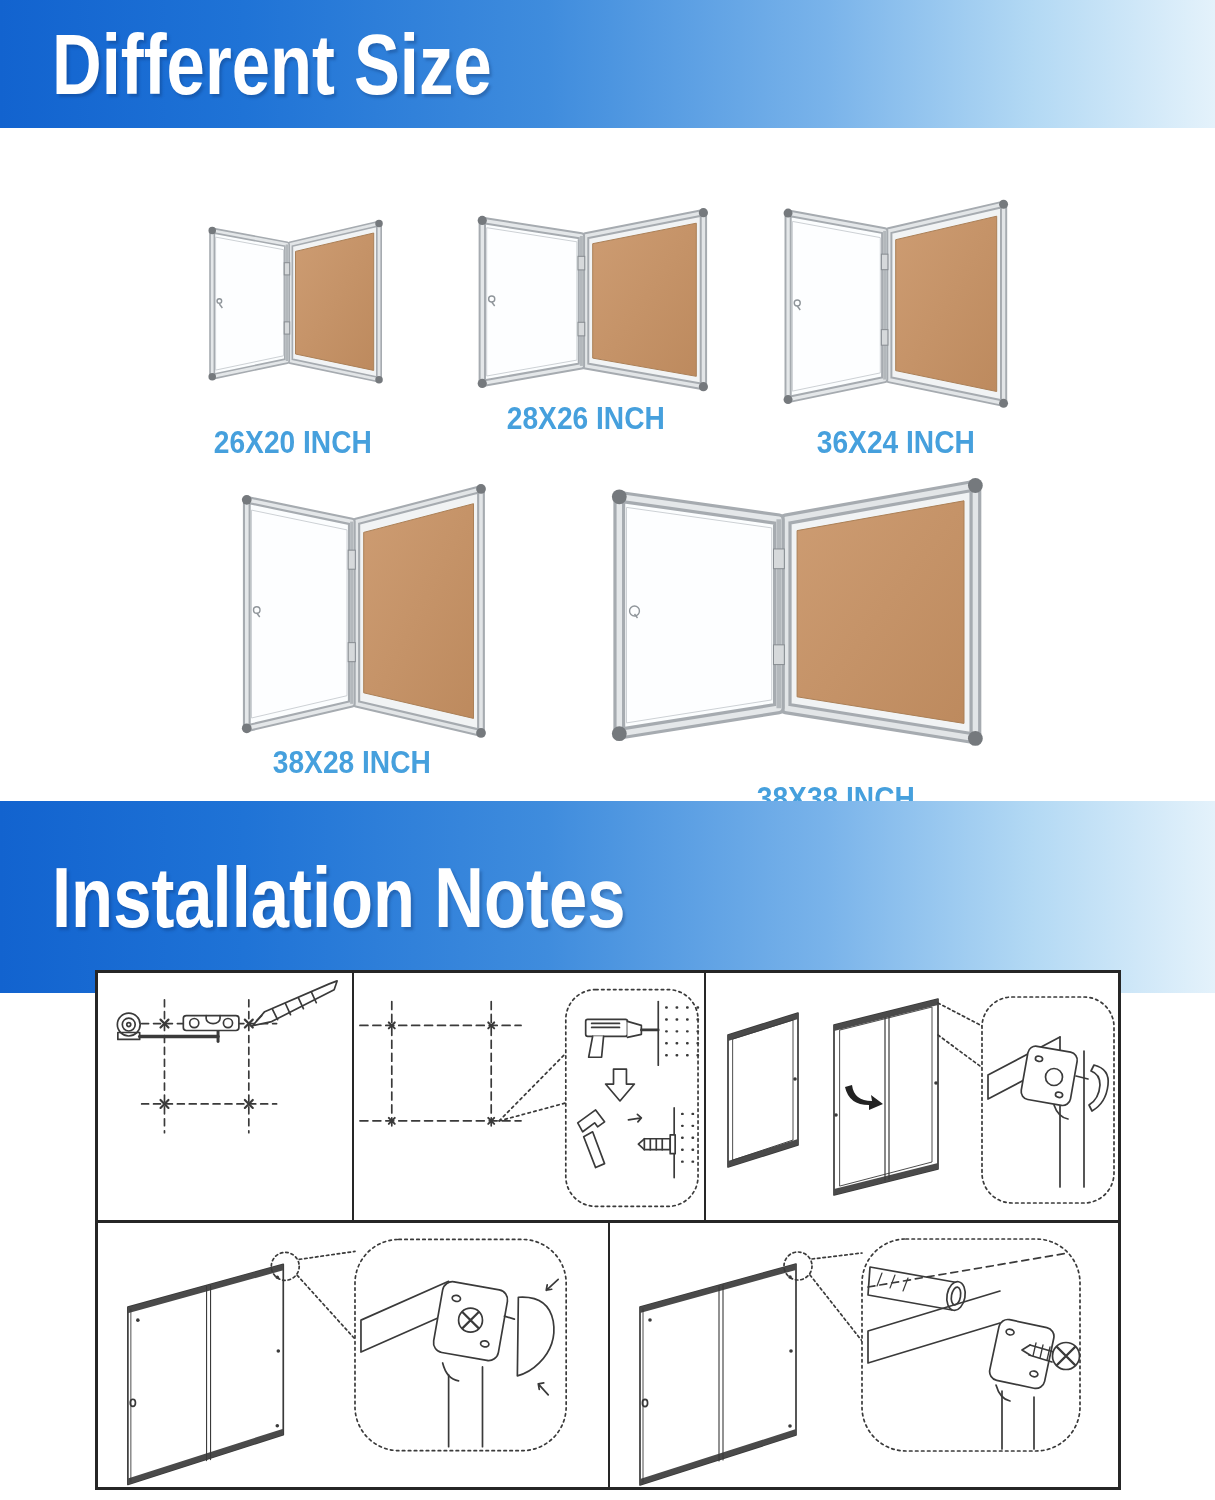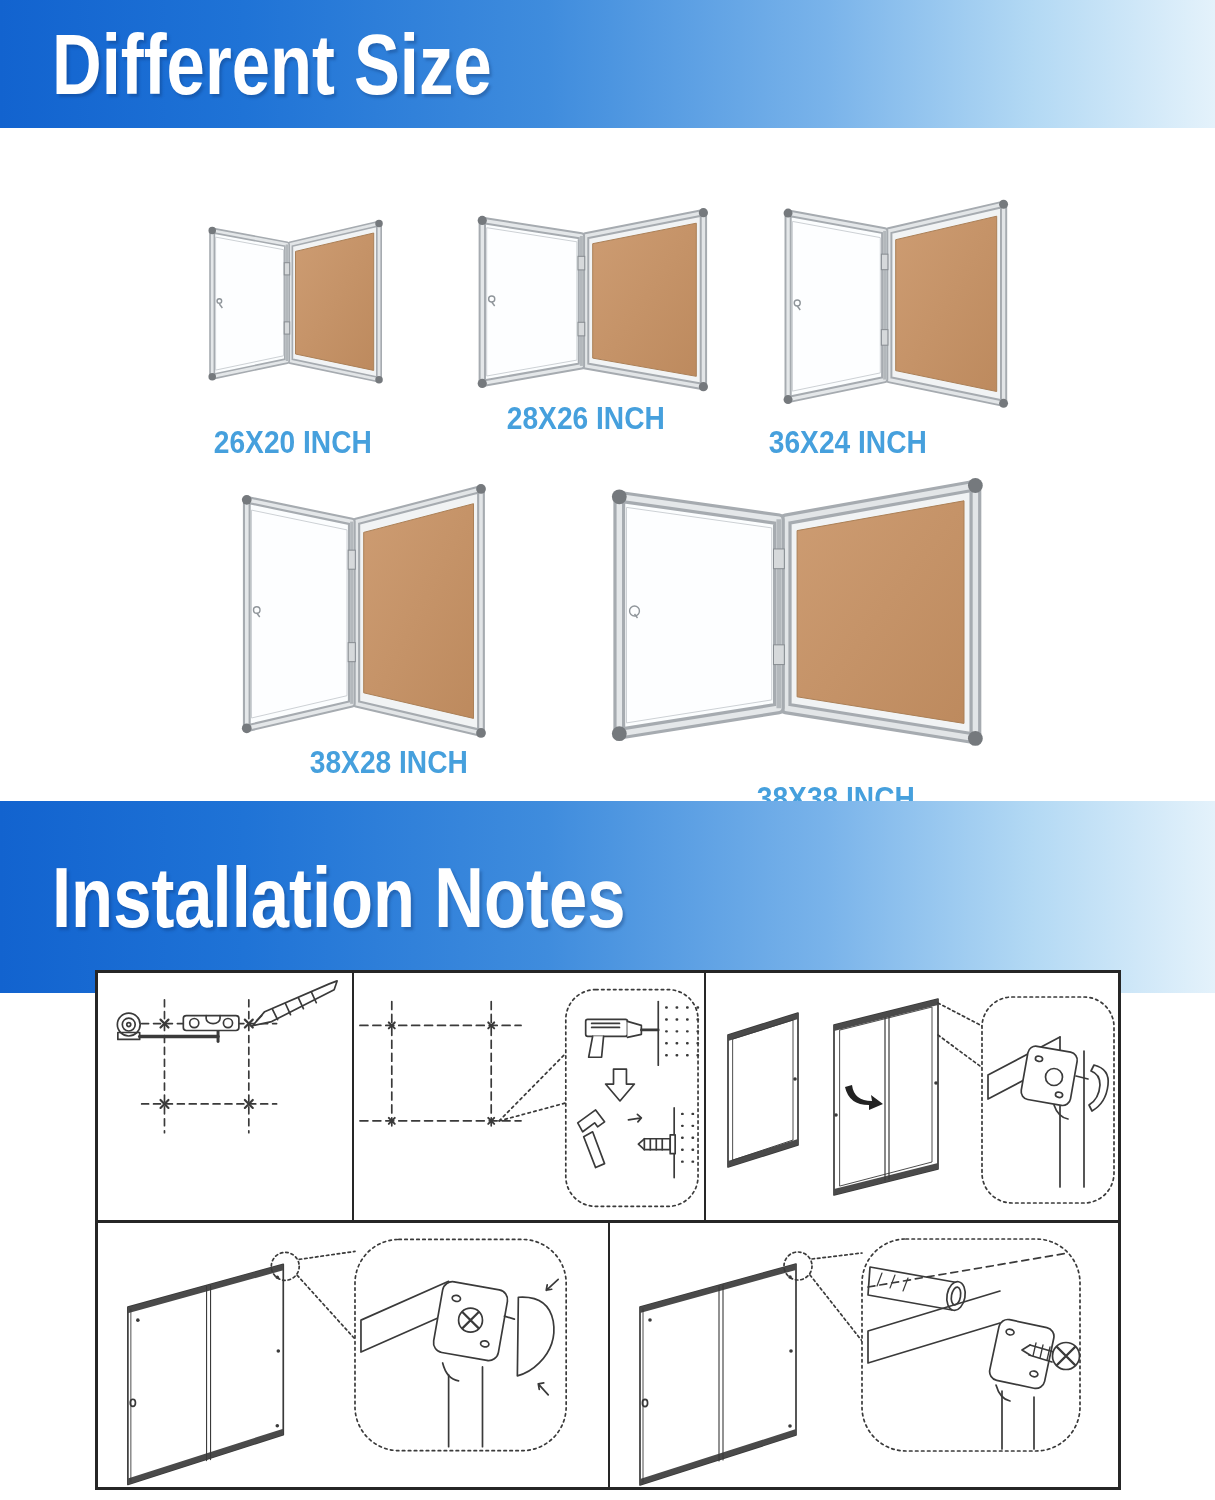--- a/index.html
+++ b/index.html
@@ -185,22 +185,22 @@
       <g fill="#75797d">
         <circle cx="13.3" cy="26.79" r="7.409999999999999"></circle>
         <circle cx="13.3" cy="263.67" r="7.409999999999999"></circle>
         <circle cx="369.36" cy="15.51" r="7.409999999999999"></circle>
         <circle cx="369.36" cy="268.464" r="7.409999999999999"></circle>
       </g>
     </svg></div>
 
 <div class="size-label" style="left:293px;top:424px"><span>26X20 INCH</span></div>
 <div class="size-label" style="left:586px;top:400px"><span>28X26 INCH</span></div>
-<div class="size-label" style="left:848px;top:424px"><span>36X24 INCH</span></div>
-<div class="size-label" style="left:389px;top:744px"><span>38X28 INCH</span></div>
+<div class="size-label" style="left:896px;top:424px"><span>36X24 INCH</span></div>
+<div class="size-label" style="left:352px;top:744px"><span>38X28 INCH</span></div>
 <div class="size-label" style="left:836px;top:780px"><span>38X38 INCH</span></div>
 
 <div class="banner" id="banner-bottom">
   <div class="banner-title">Installation Notes</div>
 </div>
 
 <div class="igrid">
   <div class="irow irow1">
 
     <div class="icell br" style="width:256px">

